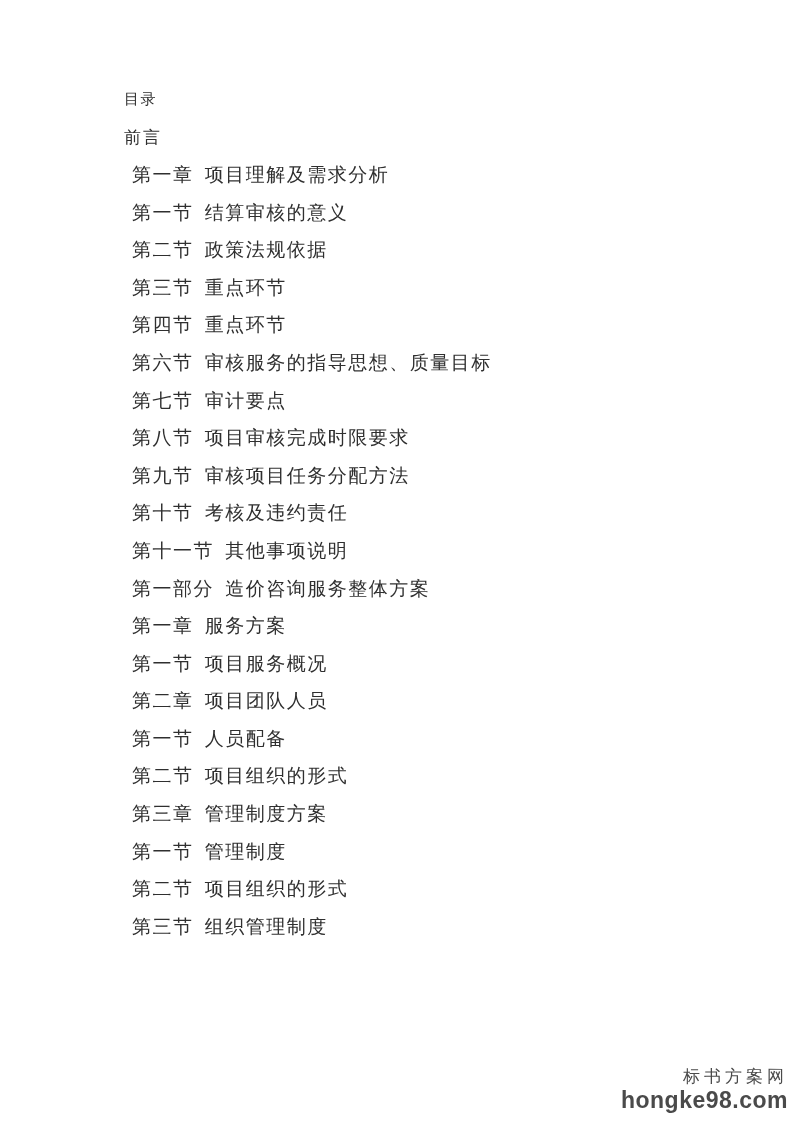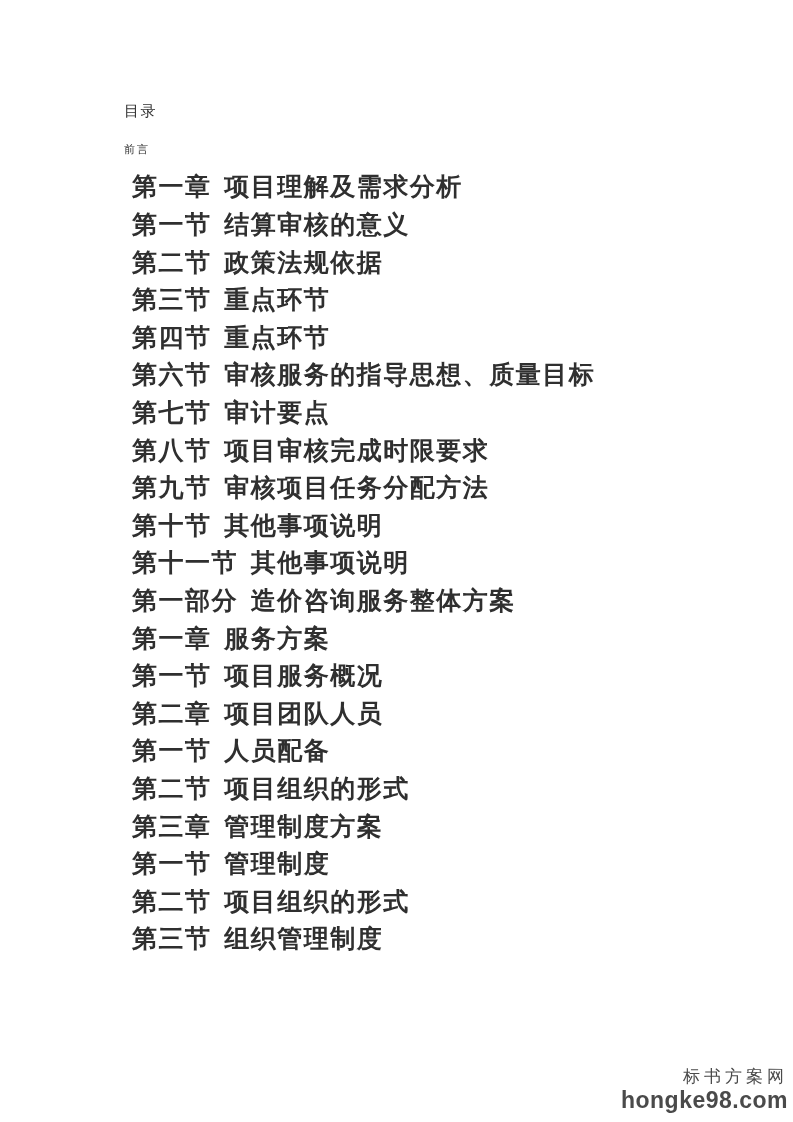--- a/index.html
+++ b/index.html
@@ -7,30 +7,30 @@
   body {
     width: 793px; height: 1122px;
     font-family: "Liberation Serif", "DejaVu Serif", serif;
   }
   .page {
     position: relative;
     width: 793px; height: 1122px;
     background: #ffffff;
     overflow: hidden;
   }
-  .toc { position: absolute; left: 124px; top: 93px; }
+  .toc { position: absolute; left: 124px; top: 81px; }
   .toc-line {
     height: 37.6px;
     display: flex; align-items: center;
     color: #2f2f2f;
     white-space: nowrap;
   }
   .toc-title   { font-size: 15px; letter-spacing: 1.5px; }
-  .toc-preface { font-size: 11px; letter-spacing: 2px; }
-  .toc-entry   { font-size: 25px; padding-left: 8px; letter-spacing: 1.5px; word-spacing: 5px; font-weight: bold; }
+  .toc-preface { font-size: 17px; letter-spacing: 2px; }
+  .toc-entry   { font-size: 19px; padding-left: 8px; letter-spacing: 1.5px; word-spacing: 5px; }
   .watermark {
     position: absolute; right: 5px; bottom: 9px;
     text-align: right;
     color: #4a4a4a;
     font-family: "Liberation Sans", "DejaVu Sans", sans-serif;
     line-height: 1.15;
   }
   .wm-name { font-size: 17px; font-weight: normal; letter-spacing: 4px; }
   .wm-url  { font-size: 23px; font-weight: bold; letter-spacing: 0.5px; text-align: center; }
 </style>
@@ -44,21 +44,21 @@
     <div class="toc-line toc-preface">前言</div>
     <div class="toc-line toc-entry">第一章 项目理解及需求分析</div>
     <div class="toc-line toc-entry">第一节 结算审核的意义</div>
     <div class="toc-line toc-entry">第二节 政策法规依据</div>
     <div class="toc-line toc-entry">第三节 重点环节</div>
     <div class="toc-line toc-entry">第四节 重点环节</div>
     <div class="toc-line toc-entry">第六节 审核服务的指导思想、质量目标</div>
     <div class="toc-line toc-entry">第七节 审计要点</div>
     <div class="toc-line toc-entry">第八节 项目审核完成时限要求</div>
     <div class="toc-line toc-entry">第九节 审核项目任务分配方法</div>
-    <div class="toc-line toc-entry">第十节 其他事项说明</div>
+    <div class="toc-line toc-entry">第十节 考核及违约责任</div>
     <div class="toc-line toc-entry">第十一节 其他事项说明</div>
     <div class="toc-line toc-entry">第一部分 造价咨询服务整体方案</div>
     <div class="toc-line toc-entry">第一章 服务方案</div>
     <div class="toc-line toc-entry">第一节 项目服务概况</div>
     <div class="toc-line toc-entry">第二章 项目团队人员</div>
     <div class="toc-line toc-entry">第一节 人员配备</div>
     <div class="toc-line toc-entry">第二节 项目组织的形式</div>
     <div class="toc-line toc-entry">第三章 管理制度方案</div>
     <div class="toc-line toc-entry">第一节 管理制度</div>
     <div class="toc-line toc-entry">第二节 项目组织的形式</div>

